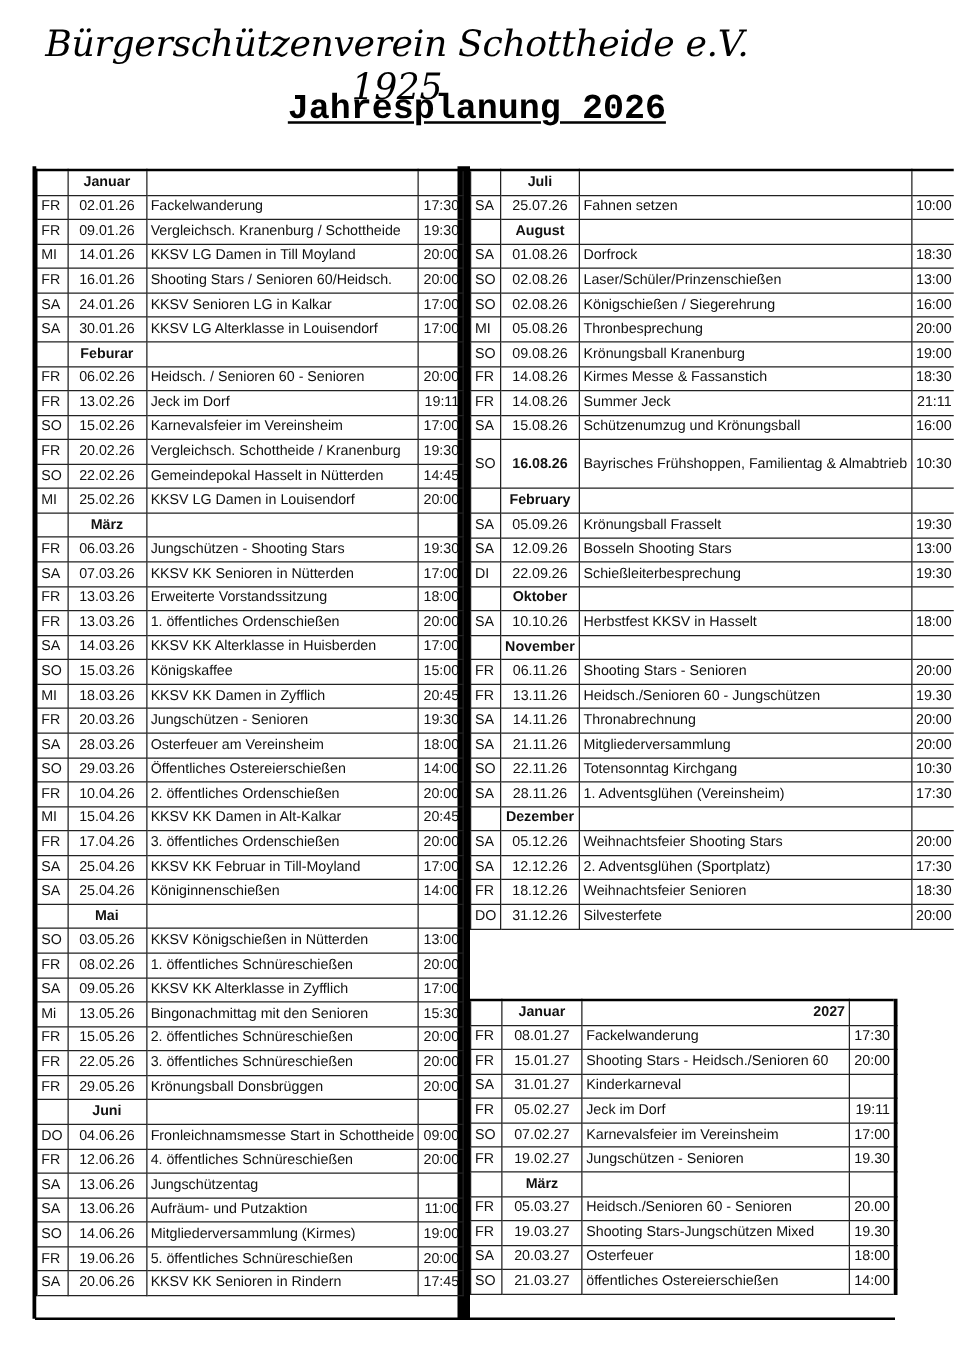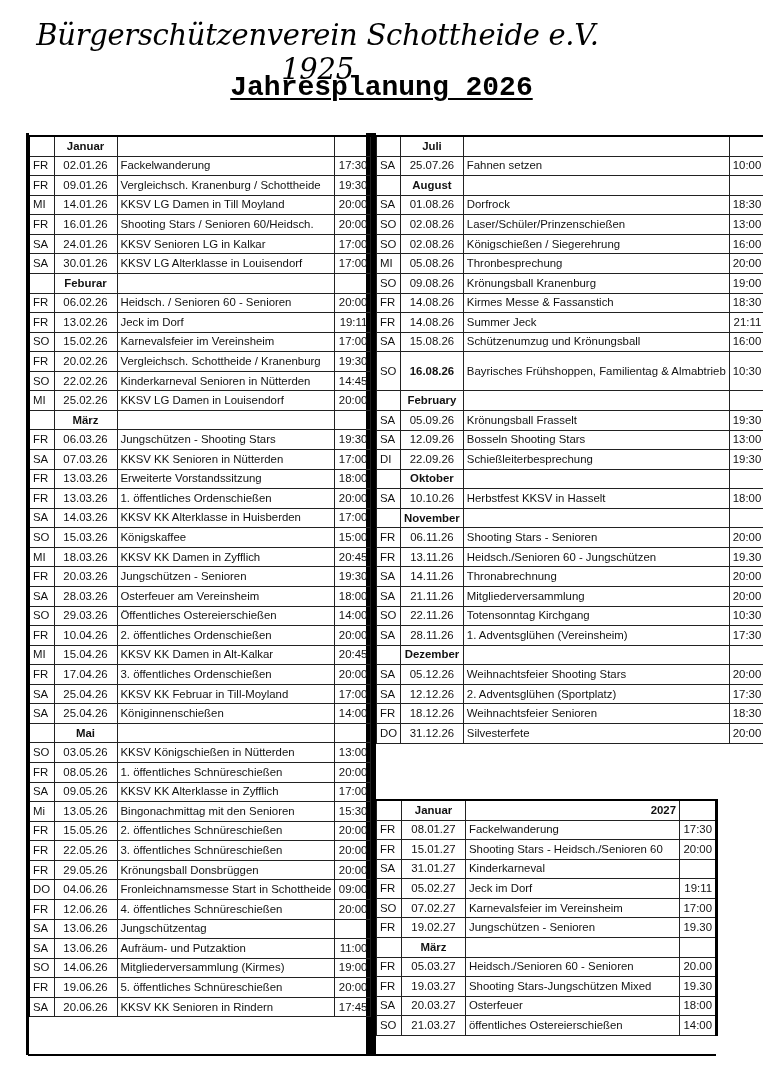--- a/index.html
+++ b/index.html
@@ -107,21 +107,21 @@
       </tr>
       <tr>
         <td class="day">FR</td>
         <td class="date">20.02.26</td>
         <td class="event">Vergleichsch. Schottheide / Kranenburg</td>
         <td class="time">19:30</td>
       </tr>
       <tr>
         <td class="day">SO</td>
         <td class="date">22.02.26</td>
-        <td class="event">Kinderkarneval Senioren in Nütterden</td>
+        <td class="event">Gemeindepokal Hasselt in Nütterden</td>
         <td class="time">14:45</td>
       </tr>
       <tr>
         <td class="day">MI</td>
         <td class="date">25.02.26</td>
         <td class="event">KKSV LG Damen in Louisendorf</td>
         <td class="time">20:00</td>
       </tr>
       <tr>
         <td></td>
@@ -226,21 +226,21 @@
         <td></td>
       </tr>
       <tr>
         <td class="day">SO</td>
         <td class="date">03.05.26</td>
         <td class="event">KKSV Königschießen in Nütterden</td>
         <td class="time">13:00</td>
       </tr>
       <tr>
         <td class="day">FR</td>
-        <td class="date">08.05.26</td>
+        <td class="date">08.02.26</td>
         <td class="event">1. öffentliches Schnüreschießen</td>
         <td class="time">20:00</td>
       </tr>
       <tr>
         <td class="day">SA</td>
         <td class="date">09.05.26</td>
         <td class="event">KKSV KK Alterklasse in Zyfflich</td>
         <td class="time">17:00</td>
       </tr>
       <tr>
@@ -259,20 +259,26 @@
         <td class="day">FR</td>
         <td class="date">22.05.26</td>
         <td class="event">3. öffentliches Schnüreschießen</td>
         <td class="time">20:00</td>
       </tr>
       <tr>
         <td class="day">FR</td>
         <td class="date">29.05.26</td>
         <td class="event">Krönungsball Donsbrüggen</td>
         <td class="time">20:00</td>
+      </tr>
+      <tr>
+        <td></td>
+        <td class="month">Juni</td>
+        <td class="month"></td>
+        <td></td>
       </tr>
       <tr>
         <td class="day">DO</td>
         <td class="date">04.06.26</td>
         <td class="event">Fronleichnamsmesse Start in Schottheide</td>
         <td class="time">09:00</td>
       </tr>
       <tr>
         <td class="day">FR</td>
         <td class="date">12.06.26</td>

